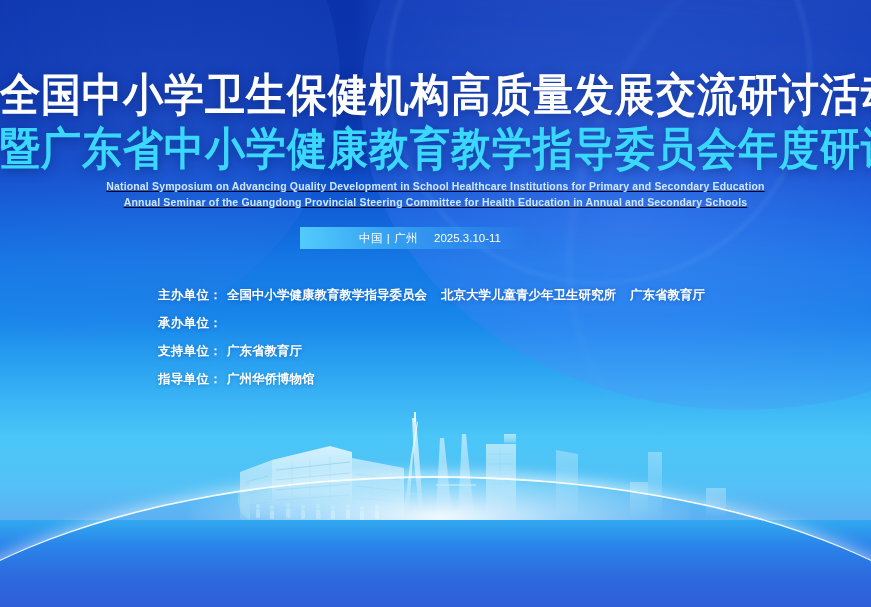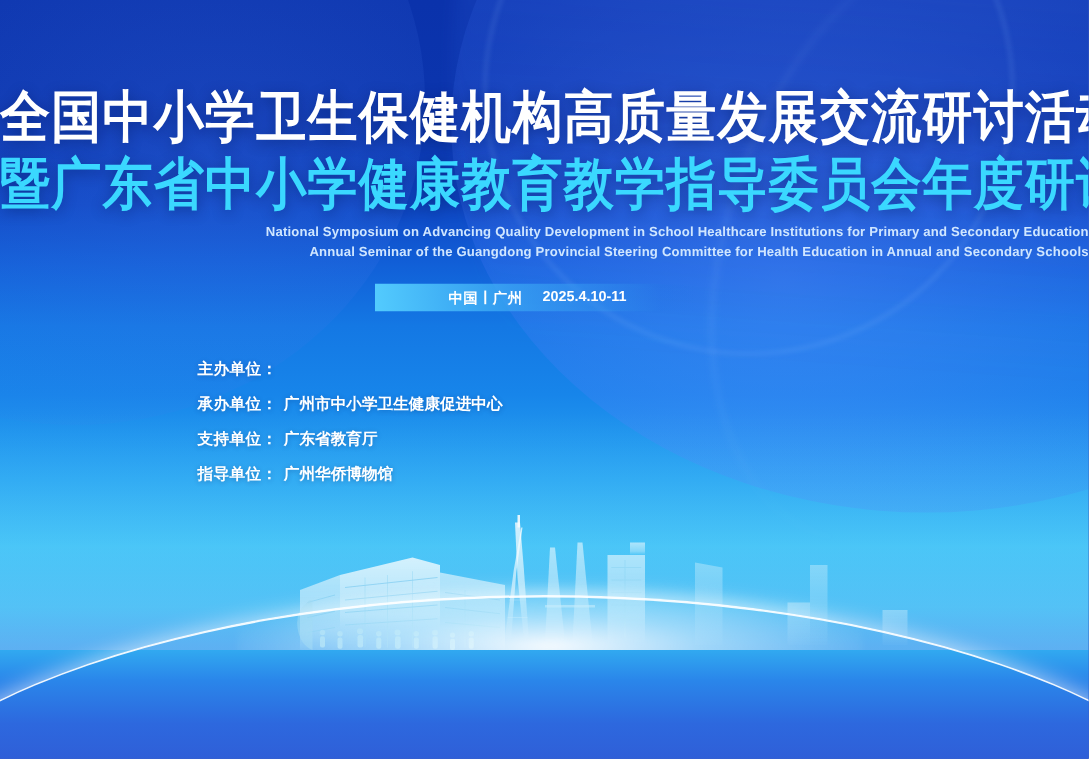--- a/index.html
+++ b/index.html
@@ -91,33 +91,33 @@
     font-size:40px;color:#ffffff;
     transform:scaleY(1.12);
     text-shadow:0 2px 10px rgba(0,25,90,.45);
   }
   .title-2{
     font-size:40px;color:#3ad8ff;
     margin-top:14px;
     transform:scaleY(1.12);
     text-shadow:0 2px 10px rgba(0,25,90,.45);
   }
-  .subtitle-wrap{position:absolute;left:0;right:0;top:178px;text-align:right;}
+  .subtitle-wrap{position:absolute;left:0;right:0;top:178px;text-align:center;text-decoration:underline;}
   .subtitle{
     font-size:10.5px;font-weight:700;color:#cfe6ff;
     letter-spacing:.15px;line-height:1.55;white-space:nowrap;
   }
   .badge{
     position:absolute;left:300px;top:227px;width:260px;height:22px;
     background:linear-gradient(90deg, rgba(86,208,255,.95) 0%, rgba(60,170,245,.70) 42%, rgba(35,120,230,.12) 88%, rgba(35,120,230,0) 100%);
   }
   .badge-text{
     position:absolute;left:300px;top:227px;width:260px;height:22px;
     display:flex;align-items:center;justify-content:center;
-    font-size:11.5px;font-weight:700;color:#ffffff;letter-spacing:.4px;white-space:nowrap;
+    font-size:11.5px;font-weight:400;color:#ffffff;letter-spacing:.4px;white-space:nowrap;
   }
   .badge-sep{margin:0 4px;}
   .badge-date{margin-left:16px;font-family:"Liberation Sans",sans-serif;letter-spacing:0;}
   .credits{position:absolute;left:158px;top:287px;}
   .credit-row{
     display:flex;align-items:baseline;
     font-size:12.5px;color:#ffffff;font-weight:700;
     margin-bottom:11px;white-space:nowrap;
     text-shadow:0 1px 4px rgba(0,30,100,.30);
   }
@@ -250,34 +250,38 @@
   <div class="subtitle-wrap">
     <div class="subtitle">National Symposium on Advancing Quality Development in School Healthcare Institutions for Primary and Secondary Education</div>
     <div class="subtitle">Annual Seminar of the Guangdong Provincial Steering Committee for Health Education in Annual and Secondary Schools</div>
   </div>
 
   <div class="badge"></div>
   <div class="badge-text">
     <span>中国</span>
     <span class="badge-sep">|</span>
     <span>广州</span>
-    <span class="badge-date">2025.4.10-11</span>
+    <span class="badge-date">2025.3.10-11</span>
   </div>
 
   <div class="credits">
 
 
     <div class="credit-row">
       <span class="credit-label">主办单位：</span>
+      <span class="credit-values">
+        <span>全国中小学健康教育教学指导委员会</span>
+        <span>北京大学儿童青少年卫生研究所</span>
+        <span>广东省教育厅</span>
+      </span>
     </div>
 
     <div class="credit-row">
       <span class="credit-label">承办单位：</span>
       <span class="credit-values">
-        <span>广州市中小学卫生健康促进中心</span>
       </span>
     </div>
 
     <div class="credit-row">
       <span class="credit-label">支持单位：</span>
       <span class="credit-values">
         <span>广东省教育厅</span>
       </span>
     </div>
 

